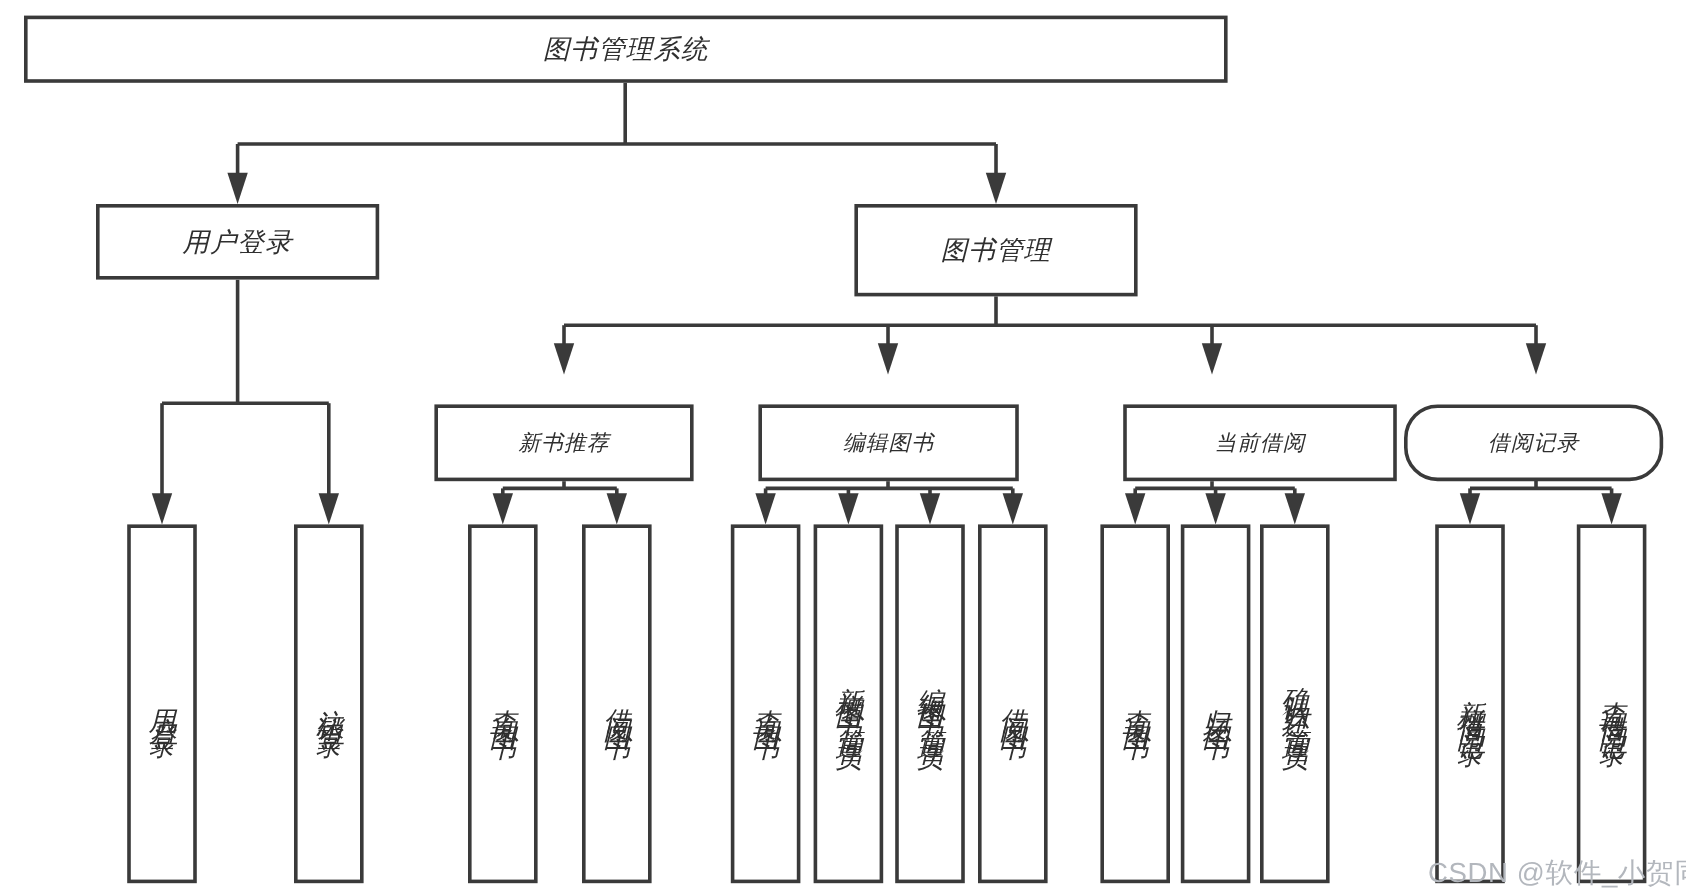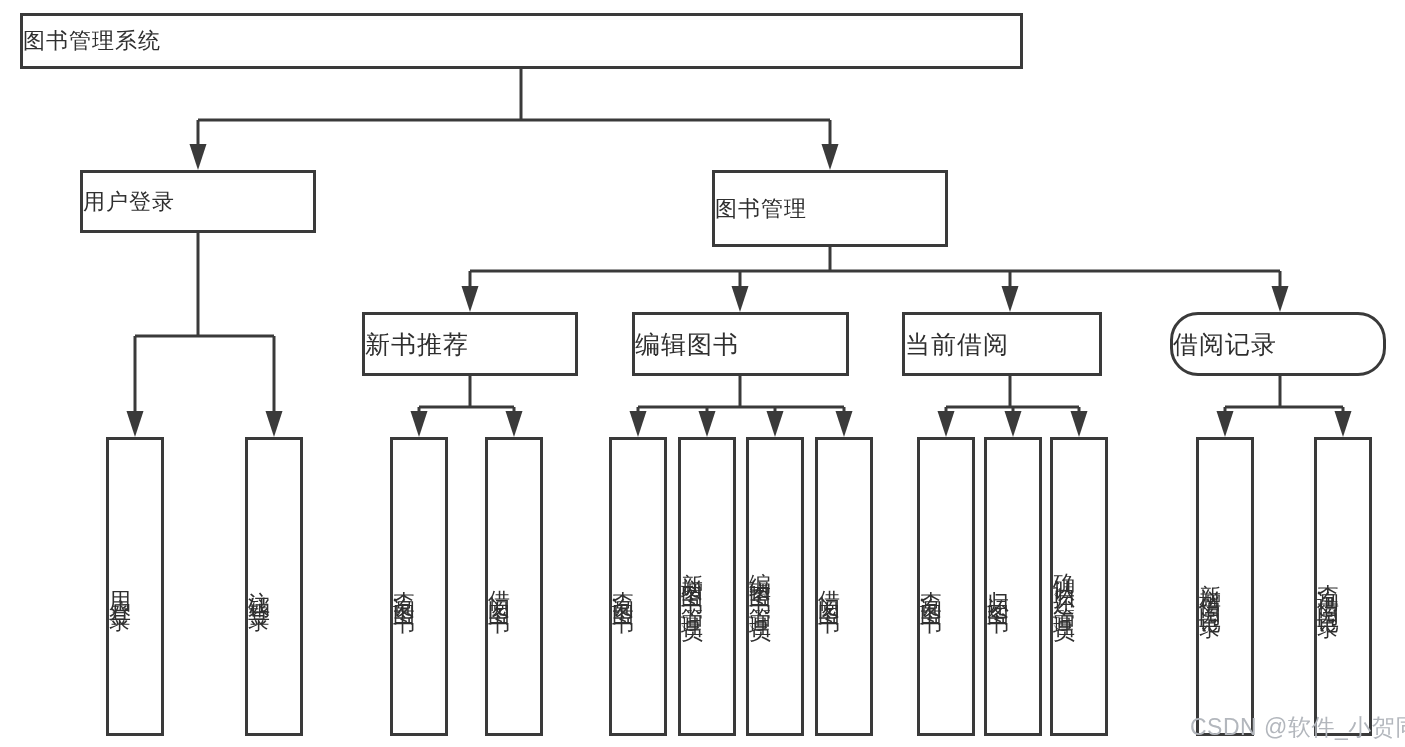--- a/index.html
+++ b/index.html
@@ -7,24 +7,24 @@
   }
   html,body{margin:0;padding:0;background:var(--background,#fff);}
   body{font-family:"Liberation Sans","DejaVu Sans",sans-serif;}
   #canvas{position:relative;width:1405px;height:747px;background:var(--background,#fff);overflow:hidden;}
   #edges{position:absolute;left:0;top:0;width:1405px;height:747px;}
   .c-line{stroke:var(--line,#3a3a3a);stroke-width:3;fill:none;}
   .c-head{fill:var(--line,#3a3a3a);stroke:none;}
   .node{
     position:absolute;box-sizing:border-box;background:var(--background,#fff);
     border:3px solid var(--border,#3a3a3a);
-    display:flex;align-items:center;
-    color:var(--text,#2f2f2f);font-size:22px;letter-spacing:1px;z-index:2;
+    display:flex;align-items:center;justify-content:center;
+    color:var(--text,#2f2f2f);font-size:22px;letter-spacing:1px;z-index:2;font-style:italic;
   }
-  .lvl3{font-size:25px;}
+  .lvl3{font-size:18px;margin-top:25px;}
   .leaf{position:absolute;top:437px;width:58px;height:299px;}
   .leaf .lbl{
     writing-mode:vertical-rl;text-orientation:mixed;
     font-size:22px;line-height:1;letter-spacing:7px;white-space:nowrap;
   }
   .watermark{
     position:absolute;left:1190px;top:712px;z-index:5;
     color:var(--watermark,#b3b7bd);font-size:23px;letter-spacing:0.5px;white-space:nowrap;
   }
 </style>
@@ -119,21 +119,21 @@
   <div class="node" style="left:712px;top:170px;width:236px;height:77px;">
     <span>图书管理</span>
   </div>
 
   <div class="node lvl3" style="left:362px;top:312px;width:216px;height:64px;">
     <span>新书推荐</span>
   </div>
   <div class="node lvl3" style="left:632px;top:312px;width:217px;height:64px;">
     <span>编辑图书</span>
   </div>
-  <div class="node lvl3" style="left:902px;top:312px;width:200px;height:64px;">
+  <div class="node lvl3" style="left:936px;top:312px;width:228px;height:64px;">
     <span>当前借阅</span>
   </div>
   <div class="node lvl3" style="left:1170px;top:312px;width:216px;height:64px;border-radius:28px;">
     <span>借阅记录</span>
   </div>
 
   <div class="node leaf" style="left:106px;">
     <span class="lbl">用户登录</span>
   </div>
   <div class="node leaf" style="left:245px;">

